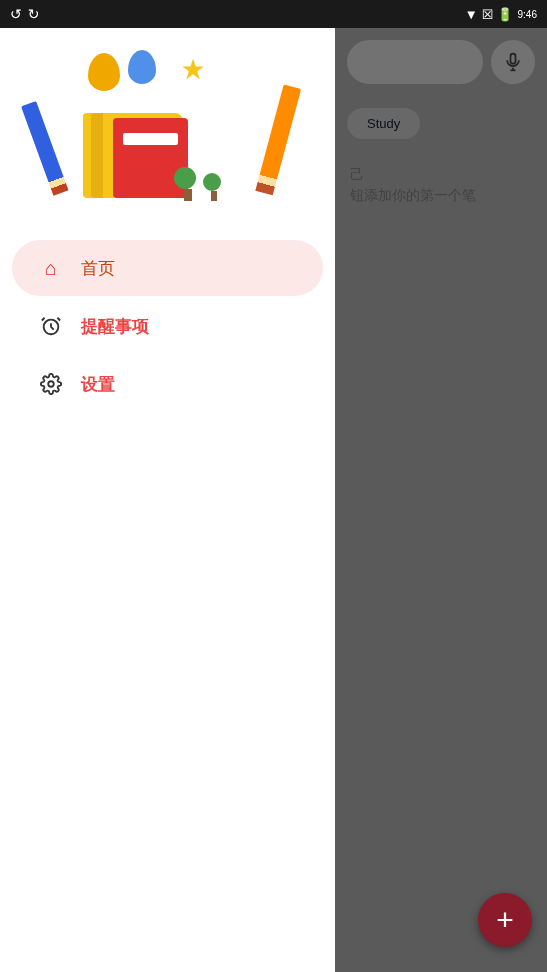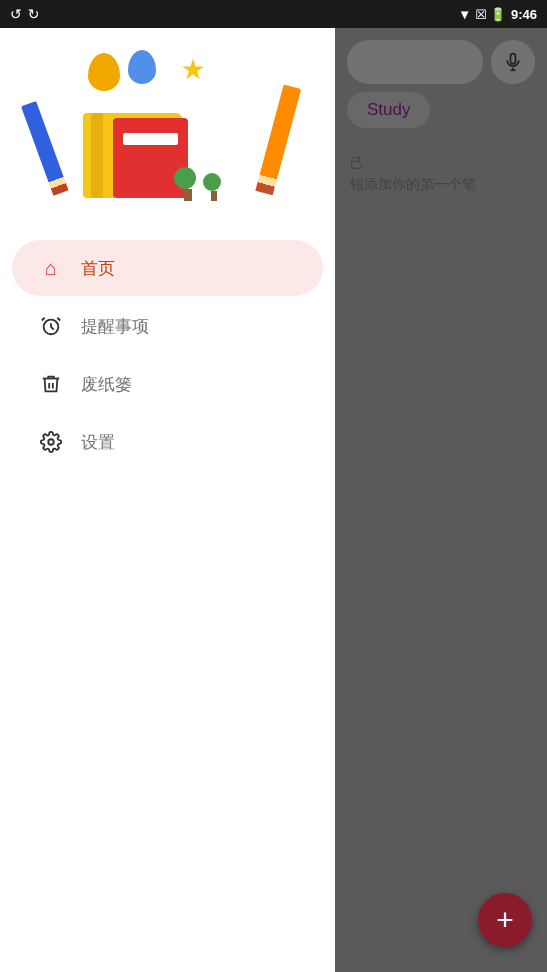--- a/index.html
+++ b/index.html
@@ -234,22 +234,22 @@
       font-size: 20px;
       color: #333;
     }
 
     .nav-item.active .nav-item-icon {
       color: #e03030;
     }
 
     .nav-item-label {
       font-size: 17px;
-      color: #737373;
-      font-weight: 400;
+      color: #ef4444;
+      font-weight: 700;
     }
 
     .nav-item.active .nav-item-label {
       color: #c2410c;
       font-weight: 500;
     }
 
     
     .right-panel {
       flex: 1;
@@ -295,22 +295,23 @@
       padding: 0 12px 10px 12px;
       display: flex;
       gap: 8px;
       flex-wrap: wrap;
     }
 
     .tag-chip {
       background: #a0a0a0;
       border-radius: 20px;
       padding: 8px 20px;
-      font-size: 17px;
-      color: #701a75;
+      font-size: 13px;
+      color: #0f172a;
+      margin-top: 16px;
     }
 
     
     .content-area {
       flex: 1;
       padding: 15px;
       display: flex;
       align-items: flex-start;
       color: #555;
       font-size: 15px;
@@ -360,21 +361,21 @@
     <span style="color:white;font-size:14px;">↻</span>
   </div>
   <div class="status-right">
 
     <span style="font-size:13px;">▼</span>
 
     <span style="font-size:13px;">☒</span>
 
     <span style="font-size:13px;">🔋</span>
 
-    <span style="font-size:13px;font-weight:bold;">9:46</span>
+    <span style="font-size:10px;font-weight:normal;">9:46</span>
   </div>
 </div>
 
 <div class="main-container">
 
   <div class="sidebar">
 
     <div class="sidebar-image">
       <div class="illustration">
 
@@ -414,31 +415,20 @@
           <svg width="22" height="22" viewBox="0 0 24 24" fill="none" stroke="#333" stroke-width="2">
             <circle cx="12" cy="13" r="8"></circle>
             <path d="M12 9v4l3 3"></path>
             <path d="M5 3L2 6M22 6l-3-3"></path>
           </svg>
         </span>
         <span class="nav-item-label">提醒事项</span>
       </div>
 
 
-      <div class="nav-item">
-        <span class="nav-item-icon">
-          <svg width="22" height="22" viewBox="0 0 24 24" fill="none" stroke="#333" stroke-width="2">
-            <polyline points="3 6 5 6 21 6"></polyline>
-            <path d="M19 6l-1 14H6L5 6"></path>
-            <path d="M10 11v6M14 11v6"></path>
-            <path d="M9 6V4h6v2"></path>
-          </svg>
-        </span>
-        <span class="nav-item-label">废纸篓</span>
-      </div>
 
       <div class="nav-item">
         <span class="nav-item-icon">
           <svg width="22" height="22" viewBox="0 0 24 24" fill="none" stroke="#333" stroke-width="2">
             <circle cx="12" cy="12" r="3"></circle>
             <path d="M19.4 15a1.65 1.65 0 0 0 .33 1.82l.06.06a2 2 0 0 1-2.83 2.83l-.06-.06a1.65 1.65 0 0 0-1.82-.33 1.65 1.65 0 0 0-1 1.51V21a2 2 0 0 1-4 0v-.09A1.65 1.65 0 0 0 9 19.4a1.65 1.65 0 0 0-1.82.33l-.06.06a2 2 0 0 1-2.83-2.83l.06-.06A1.65 1.65 0 0 0 4.68 15a1.65 1.65 0 0 0-1.51-1H3a2 2 0 0 1 0-4h.09A1.65 1.65 0 0 0 4.6 9a1.65 1.65 0 0 0-.33-1.82l-.06-.06a2 2 0 0 1 2.83-2.83l.06.06A1.65 1.65 0 0 0 9 4.68a1.65 1.65 0 0 0 1-1.51V3a2 2 0 0 1 4 0v.09a1.65 1.65 0 0 0 1 1.51 1.65 1.65 0 0 0 1.82-.33l.06-.06a2 2 0 0 1 2.83 2.83l-.06.06A1.65 1.65 0 0 0 19.4 9a1.65 1.65 0 0 0 1.51 1H21a2 2 0 0 1 0 4h-.09a1.65 1.65 0 0 0-1.51 1z"></path>
           </svg>
         </span>
         <span class="nav-item-label">设置</span>
       </div>

